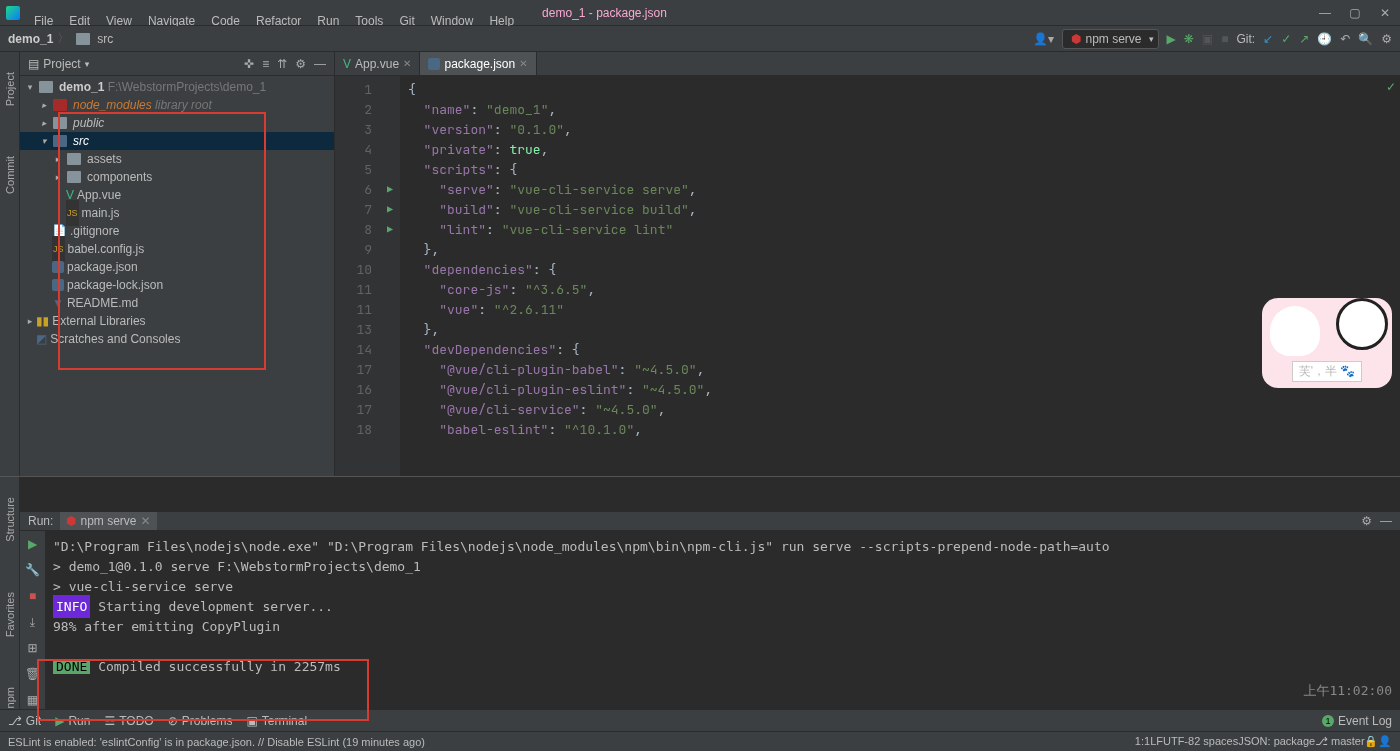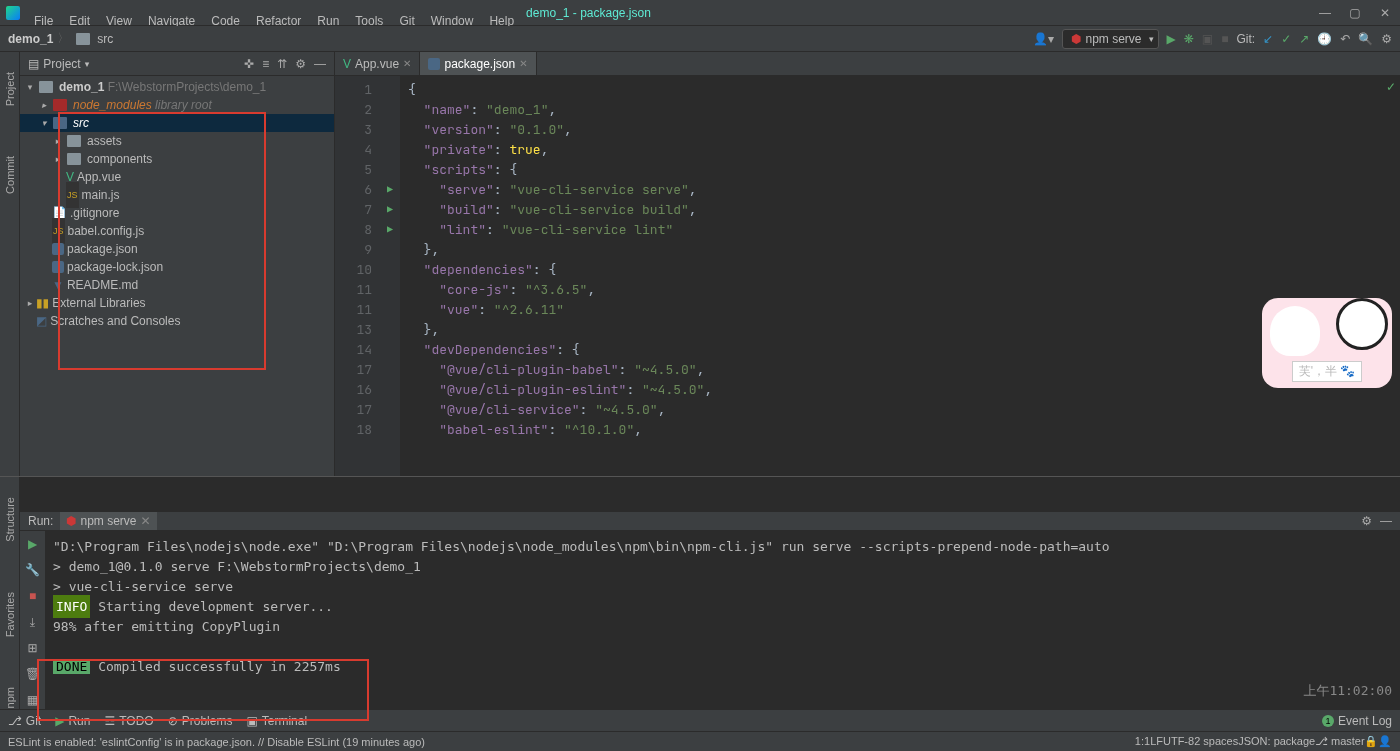--- a/index.html
+++ b/index.html
@@ -17,21 +17,21 @@
 .menubar {
   height: 26px;
   background: #3c3f41;
   display: flex;
   align-items: center;
   border-bottom: 1px solid #2b2b2b;
 }
 .logo { width: 14px; height: 14px; margin: 0 6px; background: linear-gradient(135deg,#21d789,#087cfa); border-radius: 2px; }
 .menu-item { padding: 0 8px; cursor: pointer; margin-top: 16px; }
 .menu-item .u { text-decoration: underline; }
-.win-title { margin-left: 4px; color: #5eead4; }
+.win-title { margin-left: 20px; color: #f9a8d4; }
 .win-controls { margin-left: auto; display: flex; }
 .win-btn { width: 30px; height: 26px; display: flex; align-items: center; justify-content: center; cursor: pointer; color: #aaa; }
 .toolbar {
   height: 26px;
   background: #3c3f41;
   display: flex;
   align-items: center;
   border-bottom: 1px solid #2b2b2b;
   padding: 0 8px;
 }
@@ -71,33 +71,33 @@
 .editor-area { flex: 1; display: flex; flex-direction: column; background: #2b2b2b; position: relative; }
 .tabs { height: 24px; background: #3c3f41; display: flex; border-bottom: 1px solid #2b2b2b; }
 .tab { padding: 0 8px; display: flex; align-items: center; gap: 4px; border-right: 1px solid #2b2b2b; cursor: pointer; }
 .tab.active { background: #4e5254; color: #fff; }
 .tab .close { color: #888; font-size: 10px; }
 .code-area { flex: 1; display: flex; font-family: "JetBrains Mono","Consolas",monospace; font-size: 13px; overflow: hidden; }
 .gutter { width: 45px; background: #313335; color: #606366; text-align: right; padding: 4px 8px 4px 0; line-height: 20px; }
 .gutter-markers { width: 20px; background: #313335; padding-top: 4px; line-height: 20px; text-align: center; }
 .marker-play { color: #59a869; font-size: 10px; }
 .code { flex: 1; padding: 4px 8px; line-height: 20px; white-space: pre; color: #a9b7c6; }
-.orange { color: #fde047; }
+.orange { color: #86efac; }
 .purple { color: #9876aa; }
 .green { color: #6a8759; }
 .check-bar { position: absolute; right: 4px; top: 28px; color: #59a869; }
 .bottom-panel { height: 233px; background: #2b2b2b; border-top: 1px solid #555; display: flex; flex-direction: column; }
 .bp-header { height: 24px; background: #3c3f41; display: flex; align-items: center; padding: 0 8px; border-bottom: 1px solid #2b2b2b; margin-top: 35px; }
 .bp-tab { background: #4e5254; padding: 2px 6px; display: flex; align-items: center; gap: 4px; }
 .bp-actions { margin-left: auto; display: flex; gap: 8px; color: #aaa; }
 .bp-body { flex: 1; display: flex; }
 .bp-gutter { width: 25px; background: #3c3f41; display: flex; flex-direction: column; align-items: center; padding-top: 6px; gap: 12px; }
 .console { flex: 1; padding: 6px 8px; font-family: "Consolas",monospace; font-size: 13px; color: #bbb; position: relative; line-height: 20px; }
 .console .ts { position: absolute; right: 8px; bottom: 32px; color: #888; }
-.info-badge { background: #4d7c0f; color: #fff; padding: 4px 3px; }
+.info-badge { background: #6d28d9; color: #fff; padding: 4px 3px; }
 .done-badge { background: #59a869; color: #000; padding: 0 3px; }
 .tool-strip { height: 22px; background: #3c3f41; display: flex; align-items: center; padding: 0 8px; gap: 14px; border-top: 1px solid #2b2b2b; font-size: 12px; }
 .tool-strip .item { display: flex; align-items: center; gap: 4px; cursor: pointer; }
 .event-log { margin-left: auto; display: flex; align-items: center; gap: 3px; }
 .badge-num { background: #59a869; color: #000; border-radius: 50%; width: 12px; height: 12px; font-size: 9px; display: flex; align-items: center; justify-content: center; }
 .status-bar { height: 20px; background: #3c3f41; display: flex; align-items: center; padding: 0 8px; font-size: 11px; border-top: 1px solid #2b2b2b; }
 .status-bar .s-right { margin-left: auto; display: flex; }
 .sticker { position: absolute; right: 8px; top: 246px; width: 130px; height: 90px; background: #fde3ea; border-radius: 16px; display: flex; align-items: flex-end; justify-content: center; }
 .sticker::before { content: ""; position: absolute; left: 8px; top: 8px; width: 50px; height: 50px; background: #fff; border-radius: 50% 50% 40% 40%; }
 .sticker::after { content: ""; position: absolute; right: 4px; top: 0px; width: 46px; height: 46px; background: #fff; border: 3px solid #222; border-radius: 50%; }
@@ -171,20 +171,25 @@
         <span>≡</span>
         <span>⇈</span>
         <span>⚙</span>
         <span>—</span>
       </div>
     </div>
     <div class="tree">
       <div class="tree-row"><span class="arrow down"></span><span class="folder-ico"></span><span class="label" style="font-weight:bold;color:#ccc">demo_1</span>&nbsp;<span class="dim">F:\WebstormProjects\demo_1</span></div>
       <div class="tree-row indent1"><span class="arrow right"></span><span class="folder-ico" style="background:#a52a2a"></span><span class="label" style="color:#cc7832">node_modules</span>&nbsp;<span class="dim">library root</span></div>
       <div class="highlight-box" style="left:38px;top:36px;width:208px;height:258px"></div>
+      <div class="tree-row indent1">
+          <span class="arrow right"></span>
+          <span class="folder-ico"></span>
+          <span class="label">public</span>
+        </div>
       <div class="tree-row indent1 selected">
           <span class="arrow down"></span>
           <span class="folder-ico" style="background:#4a6784"></span>
           <span class="label" style="color:#fff">src</span>
         </div>
       <div class="tree-row indent2">
           <span class="arrow right"></span>
           <span class="folder-ico"></span>
           <span class="label">assets</span>
         </div>

